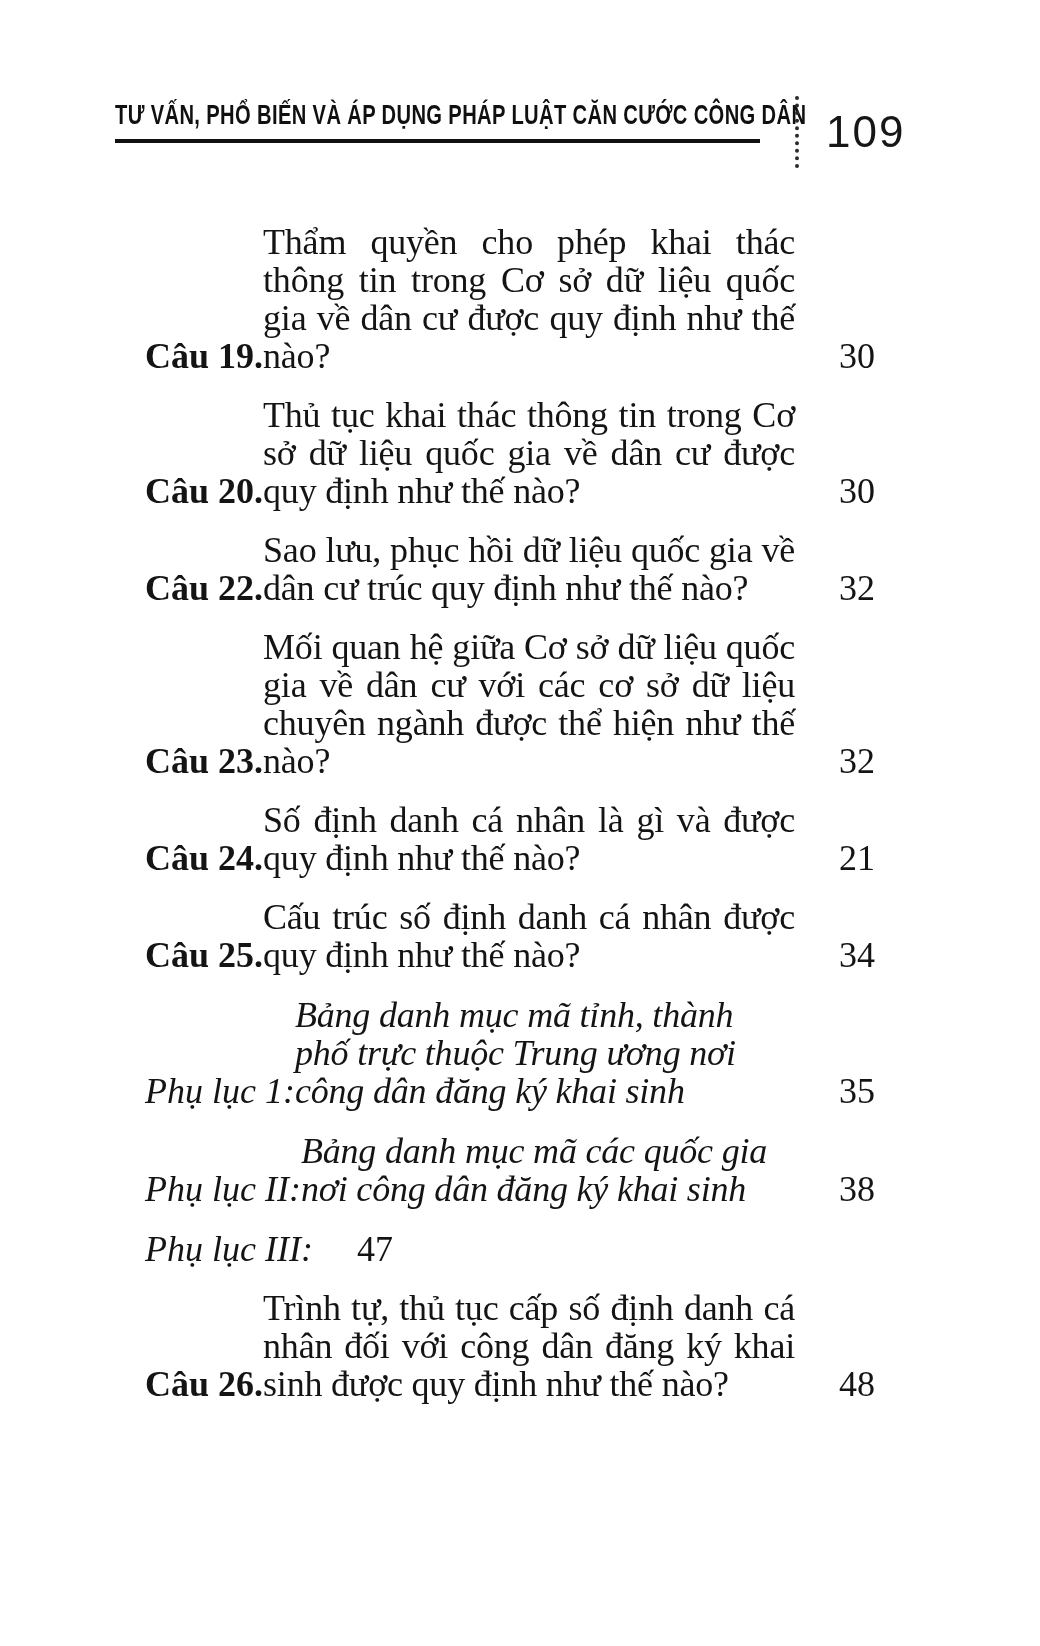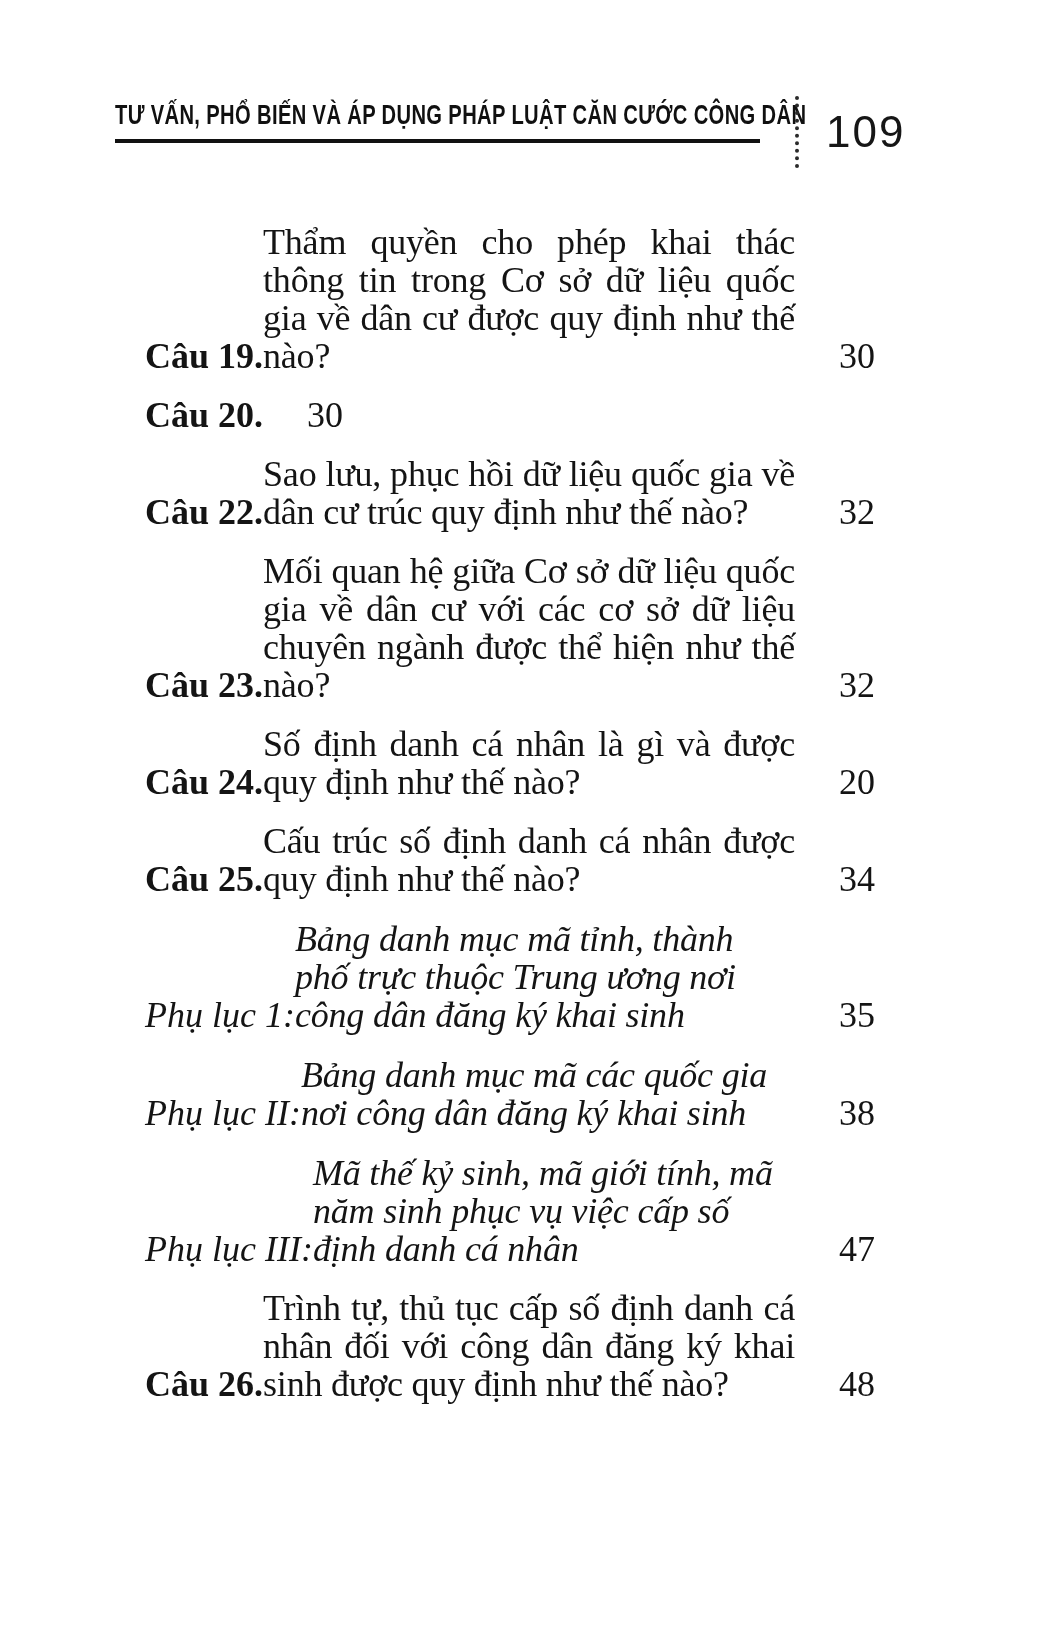--- a/index.html
+++ b/index.html
@@ -115,55 +115,55 @@
 
 <main class="toc">
 
 <div class="row question">
       <div class="cell label">Câu 19.</div>
       <div class="cell text">Thẩm quyền cho phép khai thác thông tin trong Cơ sở dữ liệu quốc gia về dân cư được quy định như thế nào?</div>
       <div class="cell pagenum">30</div>
     </div>
     <div class="row question">
       <div class="cell label">Câu 20.</div>
+      <div class="cell text">Thủ tục khai thác thông tin trong Cơ sở dữ liệu quốc gia về dân cư được quy định như thế nào?</div>
       <div class="cell pagenum">30</div>
     </div>
     <div class="row question">
       <div class="cell label">Câu 22.</div>
       <div class="cell text">Sao lưu, phục hồi dữ liệu quốc gia về dân cư trúc quy định như thế nào?</div>
       <div class="cell pagenum">32</div>
     </div>
     <div class="row question">
       <div class="cell label">Câu 23.</div>
       <div class="cell text">Mối quan hệ giữa Cơ sở dữ liệu quốc gia về dân cư với các cơ sở dữ liệu chuyên ngành được thể hiện như thế nào?</div>
       <div class="cell pagenum">32</div>
     </div>
     <div class="row question">
       <div class="cell label">Câu 24.</div>
       <div class="cell text">Số định danh cá nhân là gì và được quy định như thế nào?</div>
-      <div class="cell pagenum">20</div>
+      <div class="cell pagenum">21</div>
     </div>
     <div class="row question">
       <div class="cell label">Câu 25.</div>
       <div class="cell text">Cấu trúc số định danh cá nhân được quy định như thế nào?</div>
       <div class="cell pagenum">34</div>
     </div>
     <div class="row appendix">
       <div class="cell label">Phụ lục 1:</div>
       <div class="cell text">Bảng danh mục mã tỉnh, thành phố trực thuộc Trung ương nơi công dân đăng ký khai sinh</div>
       <div class="cell pagenum">35</div>
     </div>
     <div class="row appendix">
       <div class="cell label">Phụ lục II:</div>
       <div class="cell text">Bảng danh mục mã các quốc gia nơi công dân đăng ký khai sinh</div>
       <div class="cell pagenum">38</div>
     </div>
     <div class="row appendix">
       <div class="cell label">Phụ lục III:</div>
-      <div class="cell text">Mã thế kỷ sinh, mã giới tính, mã năm sinh phục vụ việc cấp số định danh cá nhân</div>
       <div class="cell pagenum">47</div>
     </div>
     <div class="row question">
       <div class="cell label">Câu 26.</div>
       <div class="cell text">Trình tự, thủ tục cấp số định danh cá nhân đối với công dân đăng ký khai sinh được quy định như thế nào?</div>
       <div class="cell pagenum">48</div>
     </div>
   </main>
 
 </body></html>

